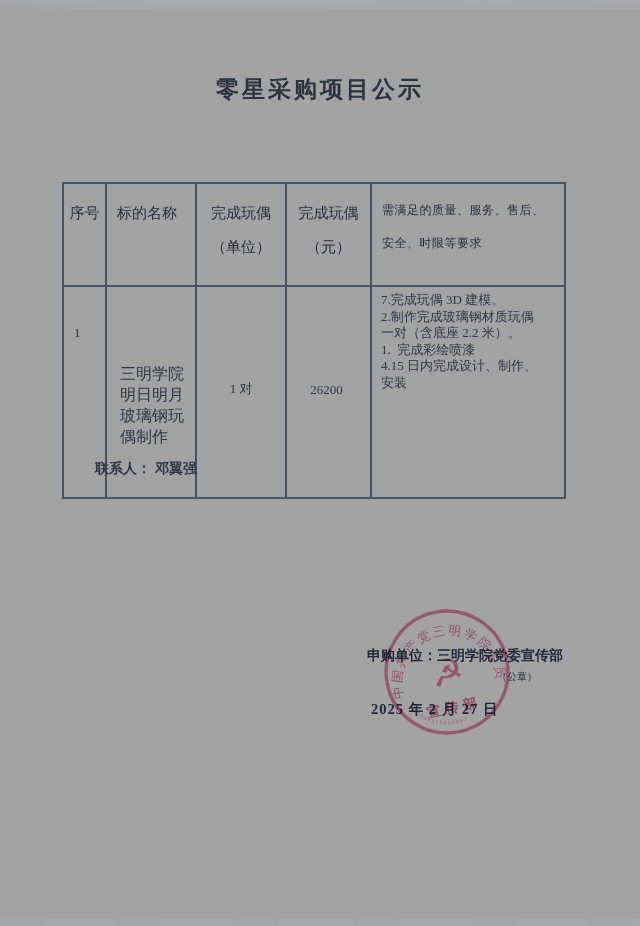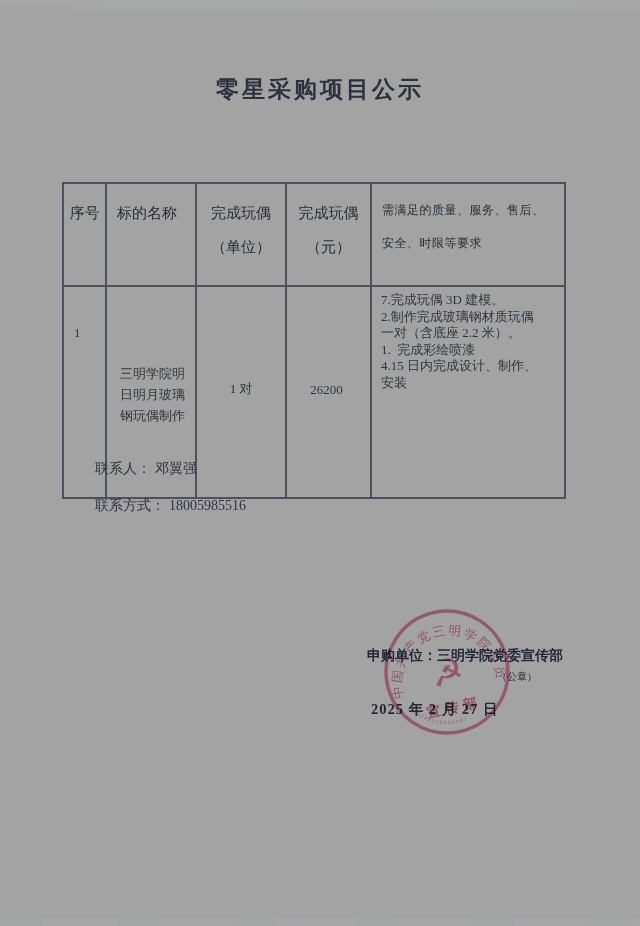--- a/index.html
+++ b/index.html
@@ -41,27 +41,27 @@
     font-weight:normal;padding:0;
   }
   .proc-table tr.header-row{height:103px;}
   .proc-table tr.body-row{height:212px;}
 
   .th-inner{padding:12px 6px 0 10px;font-size:15px;color:#262c3a;line-height:34px;}
   .th-center{text-align:center;padding-left:0;padding-right:0;}
   .th-req{padding:10px 8px 8px 10px;font-size:12px;letter-spacing:.5px;line-height:33px;color:#262c3a;}
 
   .cell-seq{padding:38px 0 0 10px;font-size:13px;}
-  .cell-name{padding:76px 10px 0 13px;font-size:13px;line-height:21px;}
+  .cell-name{padding:76px 10px 0 13px;font-size:16px;line-height:21px;}
   .cell-qty{padding:93px 0 0 0;font-size:13px;text-align:center;}
   .cell-budget{padding:95px 4px 0 0;font-size:13px;text-align:center;}
   .cell-req{padding:5px 26px 0 9px;font-size:13px;line-height:16.5px;}
   .req-item{white-space:pre-wrap;}
 
-  .contact-line{position:absolute;left:95px;font-size:14px;color:#2f3542;}
+  .contact-line{position:absolute;left:95px;font-size:14px;color:#2f3542;font-weight:bold;}
   .contact-line .lbl{margin-right:4px;}
   #contact-person{top:460px;}
   #contact-phone{top:497px;}
 
   .footer-unit{
     position:absolute;left:367px;top:647px;
     font-size:14px;font-weight:600;color:#23293a;z-index:2;
   }
   .footer-seal-note{
     position:absolute;left:497px;top:670px;
@@ -141,23 +141,20 @@
             <div class="req-item">4.15 日内完成设计、制作、安装</div>
           </div>
         </td>
       </tr>
     </tbody>
   </table>
 
   <div class="contact-line" id="contact-person">
     <span class="lbl">联系人：</span><span>邓翼强</span>
   </div>
-  <div class="contact-line" id="contact-phone">
-    <span class="lbl">联系方式：</span><span>18005985516</span>
-  </div>
 
   <div class="footer-unit">申购单位：三明学院党委宣传部</div>
   <div class="footer-seal-note">（公章）</div>
   <div class="footer-date">2025 年 2 月 27 日</div>
 
   <svg class="seal" viewBox="0 0 132 132" aria-hidden="true">
     <defs>
       <path id="ringArc" d="M 20,86 A 47,47 0 1 1 112,86" fill="none"></path>
       <path id="serialArc" d="M 20,90 A 52,52 0 0 0 112,90" fill="none"></path>
     </defs>

